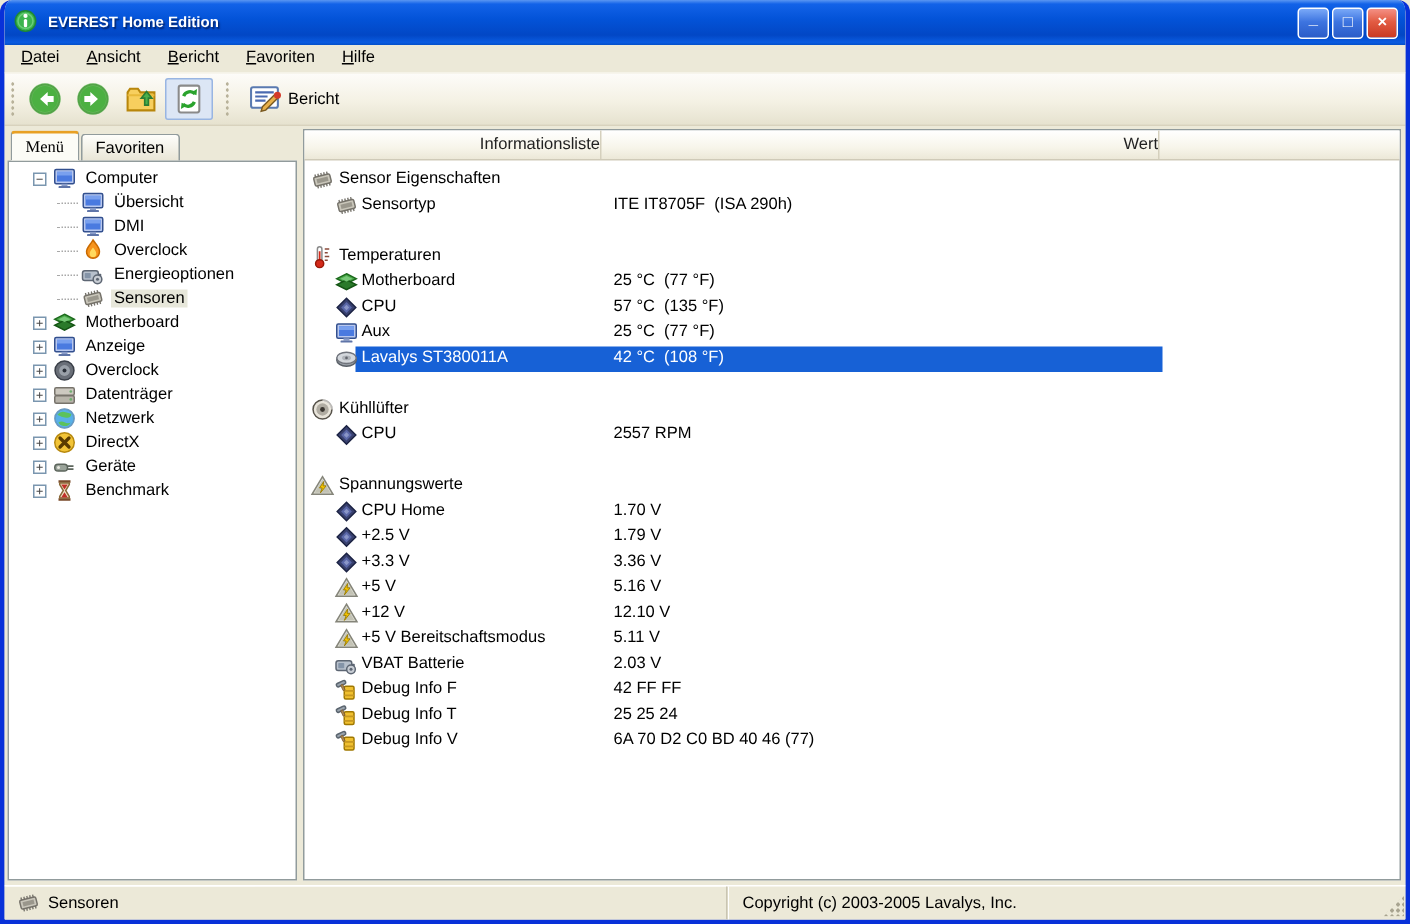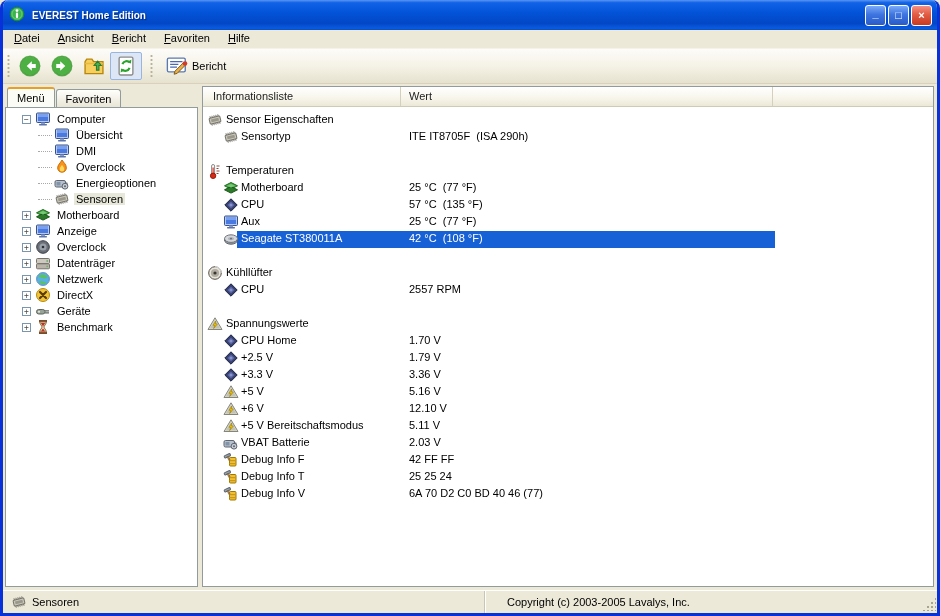--- a/index.html
+++ b/index.html
@@ -41,37 +41,37 @@
   .tbtn-text svg { width:22px; height:22px; }
 
   
   .main { flex:1; display:flex; background:#ece9d8; padding:2px 3px 3px 2px; min-height:0; }
 
   
   .left { width:193px; flex:0 0 193px; display:flex; flex-direction:column; }
   .tabs { height:21px; display:flex; align-items:flex-end; padding-left:2px; }
   .tab { padding:3px 9px; border:1px solid #919b9c; border-bottom:none; border-radius:3px 3px 0 0;
          background:linear-gradient(180deg,#fefefb,#e8e4d4); margin-right:1px; position:relative; top:1px; }
-  .tab.active { background:#fcfcf6; border-top:2px solid #e8a023; top:0; padding-top:3px; z-index:3; }
+  .tab.active { background:#fcfcf6; border-top:2px solid #e8a023; top:0; padding-top:3px; z-index:3;font-family:Liberation Serif, serif; }
   .treebox { flex:1; background:#fff; border:1px solid #919b9c; overflow:hidden; padding:3px 0 0 2px; position:relative; z-index:2; }
   .tree-item { height:16px; display:flex; align-items:center; white-space:pre; }
   .tree-item .exp { width:9px; height:9px; flex:0 0 9px; border:1px solid #7a96af; background:#fff;
                     font-size:8px; line-height:7px; text-align:center; color:#4a4a4a; margin-right:4px; font-family:"DejaVu Sans Mono",monospace; }
   .tree-item .stub { flex:0 0 auto; border-top:1px dotted #a8a8a8; height:0; margin-right:2px; }
   .tree-item .ic { width:16px; height:16px; flex:0 0 16px; margin-right:4px; }
   .tree-item .lbl { padding:0 2px; }
   .tree-item .lbl.selected { background:#e7e7da; }
 
   .splitter { width:4px; flex:0 0 4px; }
 
   
   .right { flex:1; background:#fff; border:1px solid #919b9c; display:flex; flex-direction:column; min-width:0; }
   .cols { height:20px; flex:0 0 20px; display:flex; background:linear-gradient(180deg,#ffffff 0%,#f7f5ea 60%,#ece8d8 100%);
           border-bottom:1px solid #cfcab8; color:#222; }
-  .col { padding:3px 0 0 10px; border-right:1px solid #d5d0bd; }
+  .col { padding:3px 0 0 10px; border-right:1px solid #d5d0bd;text-align:right; }
   .col.c1 { width:198px; flex:0 0 198px; }
   .col.c2 { width:372px; flex:0 0 372px; padding-left:8px; }
   .col.c3 { flex:1; border-right:none; }
   .rows { flex:1; padding-top:5px; position:relative; overflow:hidden; }
   .row { height:17px; position:relative; white-space:pre; }
   .row .ic { width:16px; height:16px; position:absolute; top:0px; }
   .row.header .ic { left:4px; }
   .row.item .ic { left:20px; }
   .row .lbl { position:absolute; top:1px; }
   .row.header .lbl { left:23px; }
@@ -79,21 +79,21 @@
   .row .val { position:absolute; left:206px; top:1px; }
   .row .selbg { position:absolute; left:34px; top:0; width:538px; height:17px; background:var(--sel,#1761d6); }
   .row.selected .lbl, .row.selected .val { color:#fff; z-index:1; }
 
   
   .statusbar { height:23px; flex:0 0 23px; background:#ece9d8; display:flex; align-items:center;
                border-top:1px solid #fff; }
   .sb-left { width:482px; flex:0 0 482px; display:flex; align-items:center; gap:5px; padding-left:8px; height:100%;
              border-right:1px solid #c9c5b2; box-shadow:1px 0 0 #fff; }
   .sb-left .ic { width:16px; height:16px; }
-  .sb-right { flex:1; padding-left:22px; display:flex; align-items:center; height:100%; }
+  .sb-right { flex:1; padding-left:10px; display:flex; align-items:center; height:100%; }
   .sb-grip { width:14px; height:14px; align-self:flex-end; margin:0 1px 2px 0;
              background-image:radial-gradient(circle,#a8a490 1.2px,transparent 1.4px); background-size:4px 4px;
              clip-path:polygon(100% 0,100% 100%,0 100%); }
 </style>
 </head>
 <body>
 
 <div class="window">
 
   <div class="titlebar">
@@ -305,21 +305,21 @@
                 <rect x="3" y="3.5" width="10" height="6.5" fill="#4a7ae0"></rect>
                 <rect x="3" y="3.5" width="10" height="2.5" fill="#79a0ee"></rect>
                 <rect x="6" y="11.5" width="4" height="1.6" fill="#8a9cc8"></rect>
                 <rect x="4" y="13" width="8" height="1.4" rx="0.6" fill="#5e74a8"></rect>
               </svg></span><span class="lbl">Aux</span><span class="val">25 °C  (77 °F)</span></div>
           <div class="row item selected"><span class="selbg"></span><span class="ic" style="display: inline-block; width: 16px; height: 16px;"><svg viewBox="0 0 16 16" width="16" height="16" xmlns="http://www.w3.org/2000/svg">
                 <ellipse cx="8" cy="9" rx="6.5" ry="4.2" fill="#9aa0a8" stroke="#5a6068"></ellipse>
                 <ellipse cx="8" cy="7.6" rx="6.5" ry="3.8" fill="#d4d8dd" stroke="#70747c"></ellipse>
                 <ellipse cx="8" cy="7.6" rx="3" ry="1.6" fill="#b0b4ba"></ellipse>
                 <circle cx="8" cy="7.6" r="0.9" fill="#60646c"></circle>
-              </svg></span><span class="lbl">Seagate ST380011A</span><span class="val">42 °C  (108 °F)</span></div>
+              </svg></span><span class="lbl">Lavalys ST380011A</span><span class="val">42 °C  (108 °F)</span></div>
           <div class="row blank"></div>
           <div class="row header"><span class="ic" style="display: inline-block; width: 16px; height: 16px;"><svg viewBox="0 0 16 16" width="16" height="16" xmlns="http://www.w3.org/2000/svg">
                 <circle cx="8" cy="8" r="6.3" fill="#e8e4da" stroke="#56524a"></circle>
                 <circle cx="8" cy="8" r="4.1" fill="#b0aca2"></circle>
                 <circle cx="8" cy="8" r="1.6" fill="#3a3630"></circle>
                 <path d="M8 1.7 A6.3 6.3 0 0 1 14.3 8" fill="none" stroke="#fff" stroke-width="1.2" opacity=".6"></path>
               </svg></span><span class="lbl">Kühllüfter</span></div>
           <div class="row item"><span class="ic" style="display: inline-block; width: 16px; height: 16px;"><svg viewBox="0 0 16 16" width="16" height="16" xmlns="http://www.w3.org/2000/svg">
                 <path d="M8 1.8 L14.2 8 8 14.2 1.8 8 Z" fill="#38406e" stroke="#1c2344"></path>
                 <path d="M8 4.4 L11.6 8 8 11.6 4.4 8 Z" fill="#5a67a8"></path>
@@ -348,21 +348,21 @@
               </svg></span><span class="lbl">+3.3 V</span><span class="val">3.36 V</span></div>
           <div class="row item"><span class="ic" style="display: inline-block; width: 16px; height: 16px;"><svg viewBox="0 0 16 16" width="16" height="16" xmlns="http://www.w3.org/2000/svg">
                 <path d="M8 1.8 L15 13.5 H1 Z" fill="#dcdcd2" stroke="#85857a"></path>
                 <path d="M8 3.8 L13.2 12.5 H2.8 Z" fill="#c2c2b4"></path>
                 <path d="M8.8 5 L6 9.3 h1.8 L6.6 12.6 L10.4 7.9 H8.4 Z" fill="#f5c400" stroke="#9a7c00" stroke-width="0.6"></path>
               </svg></span><span class="lbl">+5 V</span><span class="val">5.16 V</span></div>
           <div class="row item"><span class="ic" style="display: inline-block; width: 16px; height: 16px;"><svg viewBox="0 0 16 16" width="16" height="16" xmlns="http://www.w3.org/2000/svg">
                 <path d="M8 1.8 L15 13.5 H1 Z" fill="#dcdcd2" stroke="#85857a"></path>
                 <path d="M8 3.8 L13.2 12.5 H2.8 Z" fill="#c2c2b4"></path>
                 <path d="M8.8 5 L6 9.3 h1.8 L6.6 12.6 L10.4 7.9 H8.4 Z" fill="#f5c400" stroke="#9a7c00" stroke-width="0.6"></path>
-              </svg></span><span class="lbl">+6 V</span><span class="val">12.10 V</span></div>
+              </svg></span><span class="lbl">+12 V</span><span class="val">12.10 V</span></div>
           <div class="row item"><span class="ic" style="display: inline-block; width: 16px; height: 16px;"><svg viewBox="0 0 16 16" width="16" height="16" xmlns="http://www.w3.org/2000/svg">
                 <path d="M8 1.8 L15 13.5 H1 Z" fill="#dcdcd2" stroke="#85857a"></path>
                 <path d="M8 3.8 L13.2 12.5 H2.8 Z" fill="#c2c2b4"></path>
                 <path d="M8.8 5 L6 9.3 h1.8 L6.6 12.6 L10.4 7.9 H8.4 Z" fill="#f5c400" stroke="#9a7c00" stroke-width="0.6"></path>
               </svg></span><span class="lbl">+5 V Bereitschaftsmodus</span><span class="val">5.11 V</span></div>
           <div class="row item"><span class="ic" style="display: inline-block; width: 16px; height: 16px;"><svg viewBox="0 0 16 16" width="16" height="16" xmlns="http://www.w3.org/2000/svg">
                 <rect x="1" y="5.5" width="10.5" height="6.5" rx="1.5" fill="#b7c0cc" stroke="#5d6673"></rect>
                 <rect x="11.5" y="7.5" width="2" height="2.5" rx="0.5" fill="#5d6673"></rect>
                 <rect x="2.5" y="7" width="4" height="3.5" rx="0.5" fill="#8494a8"></rect>
                 <circle cx="11" cy="11.2" r="2.9" fill="#c8cdd4" stroke="#5d6673"></circle>

